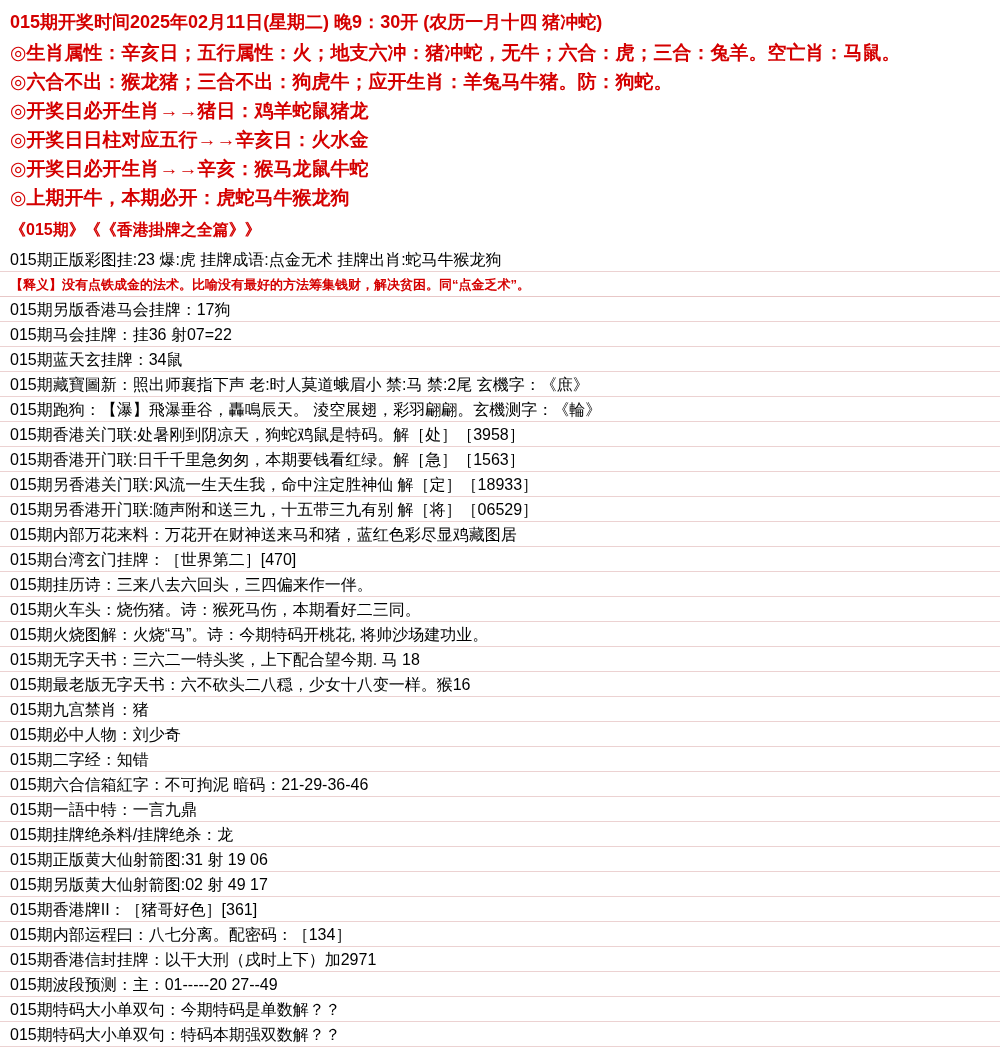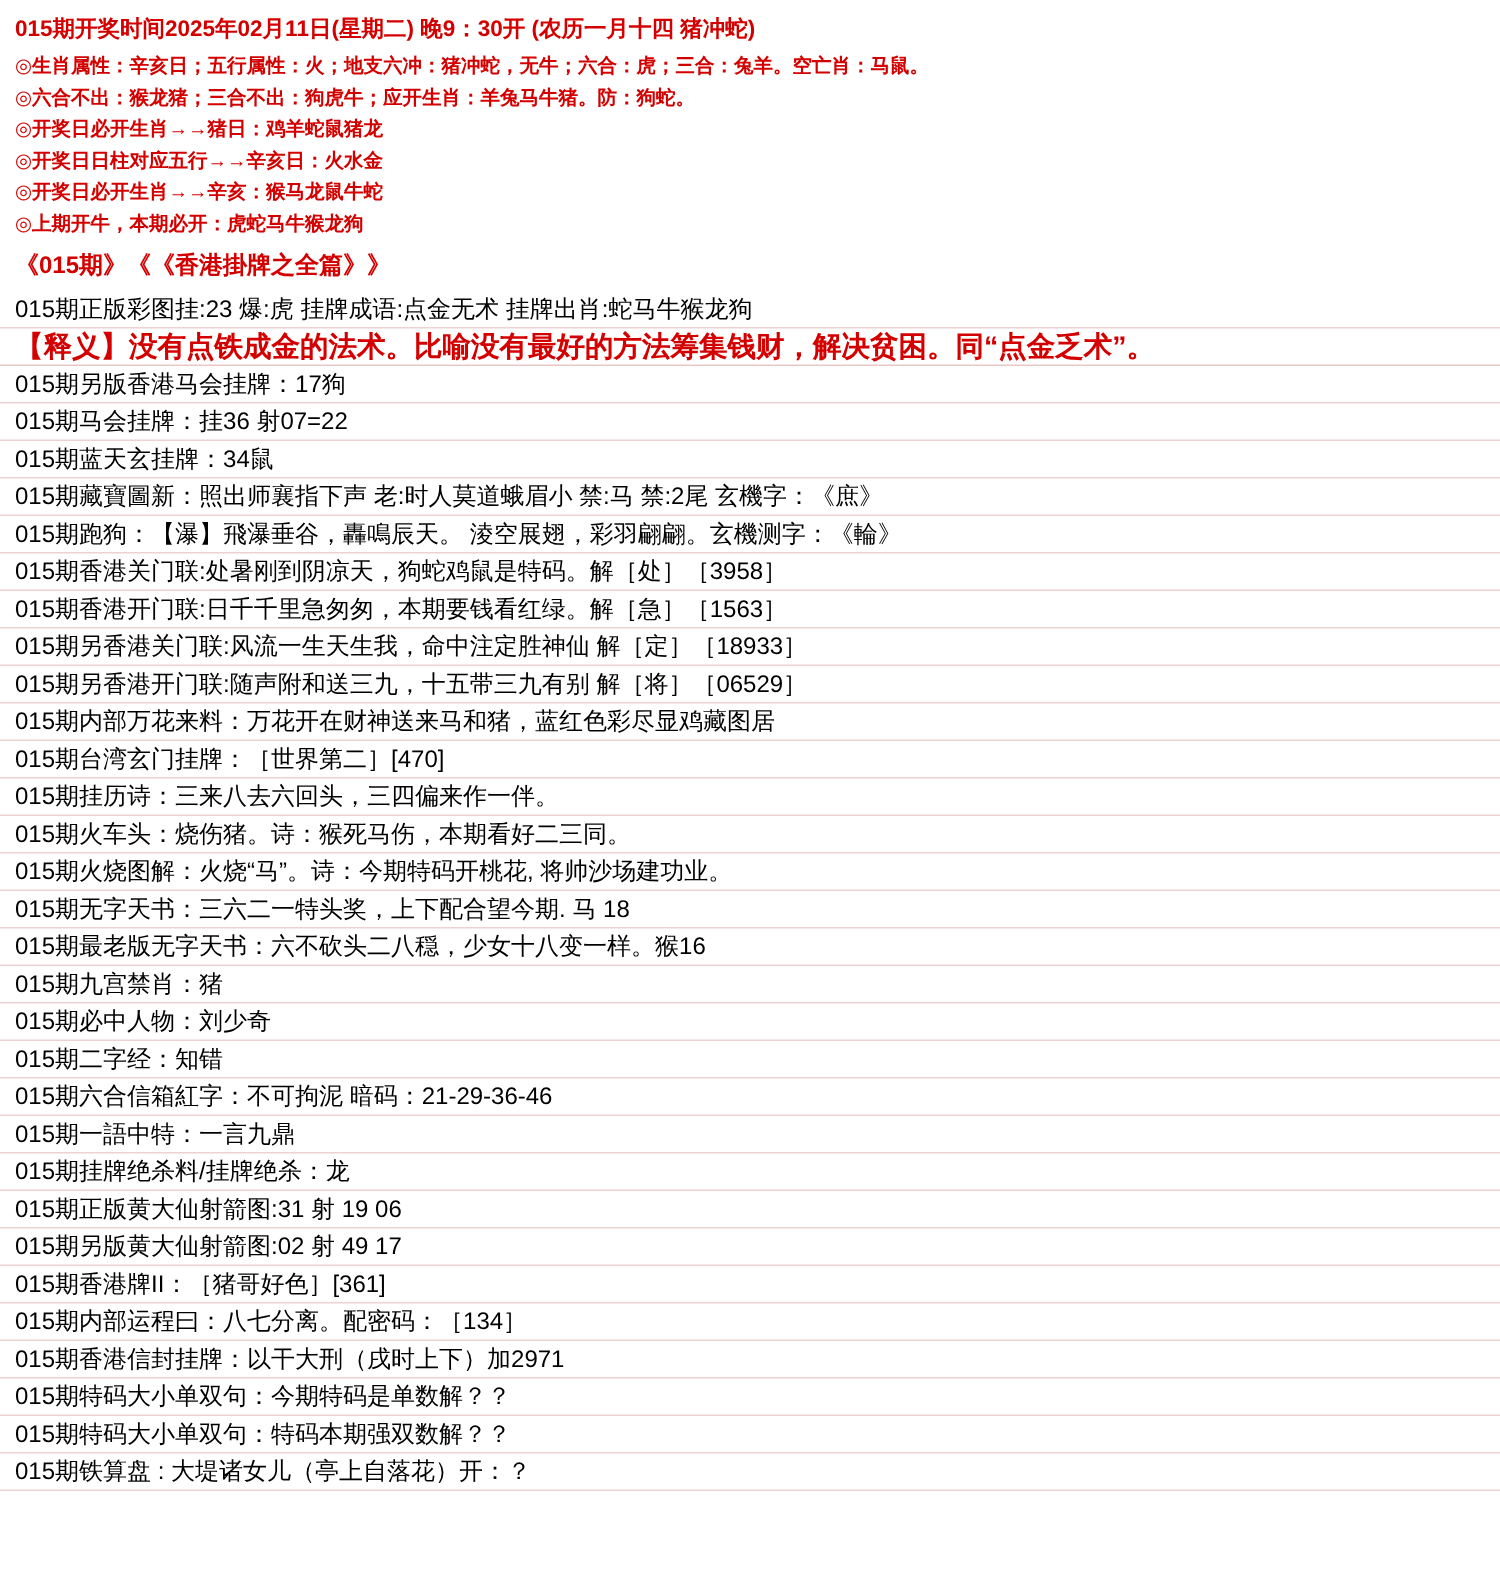--- a/index.html
+++ b/index.html
@@ -15,32 +15,32 @@
     font-size: 15px;
     color: #000000;
   }
   .page {
     width: 1000px;
     padding: 8px 0 4px 0;
   }
   
   .hdr {
     color: #d40000;
-    font-size: 15px;
+    font-size: 18px;
     font-weight: bold;
     padding: 2px 0 4px 10px;
     letter-spacing: 0px;
     white-space: nowrap;
   }
   .zodiac {
     padding: 0 0 2px 0;
   }
   .zline {
     color: #d40000;
-    font-size: 13px;
+    font-size: 19px;
     font-weight: bold;
     padding: 1.5px 0 1.5px 10px;
     white-space: nowrap;
   }
   .title {
     color: #d40000;
     font-size: 16px;
     font-weight: bold;
     padding: 6px 0 6px 10px;
     white-space: nowrap;
@@ -53,21 +53,21 @@
     font-size: 16px;
     line-height: 19px;
     white-space: nowrap;
     color: #000000;
     border-bottom: 1px solid #e8c7c7;
   }
   .row:last-child { border-bottom: none; }
   .row.em {
     color: #d40000;
     font-weight: bold;
-    font-size: 19px;
+    font-size: 13px;
   }
   .row.plain { border-bottom: 1px solid #ecd2d2; }
 </style>
 </head>
 <body>
 
 <div class="page">
 
   <div class="hdr">015期开奖时间2025年02月11日(星期二) 晚9：30开 (农历一月十四  猪冲蛇)</div>
 
@@ -105,19 +105,20 @@
     <div class="row plain">015期必中人物：刘少奇</div>
     <div class="row plain">015期二字经：知错</div>
     <div class="row plain">015期六合信箱紅字：不可拘泥  暗码：21-29-36-46</div>
     <div class="row plain">015期一語中特：一言九鼎</div>
     <div class="row plain">015期挂牌绝杀料/挂牌绝杀：龙</div>
     <div class="row plain">015期正版黄大仙射箭图:31  射  19  06</div>
     <div class="row plain">015期另版黄大仙射箭图:02  射  49  17</div>
     <div class="row plain">015期香港牌II：［猪哥好色］[361]</div>
     <div class="row plain">015期内部运程曰：八七分离。配密码：［134］</div>
     <div class="row plain">015期香港信封挂牌：以干大刑（戌时上下）加2971</div>
+    <div class="row plain">015期波段预测：主：01-----20  27--49</div>
     <div class="row plain">015期特码大小单双句：今期特码是单数解？？</div>
     <div class="row plain">015期特码大小单双句：特码本期强双数解？？</div>
     <div class="row plain">015期铁算盘 : 大堤诸女儿（亭上自落花）开：？</div>
 
   </div>
 
 </div>
 
 </body></html>

